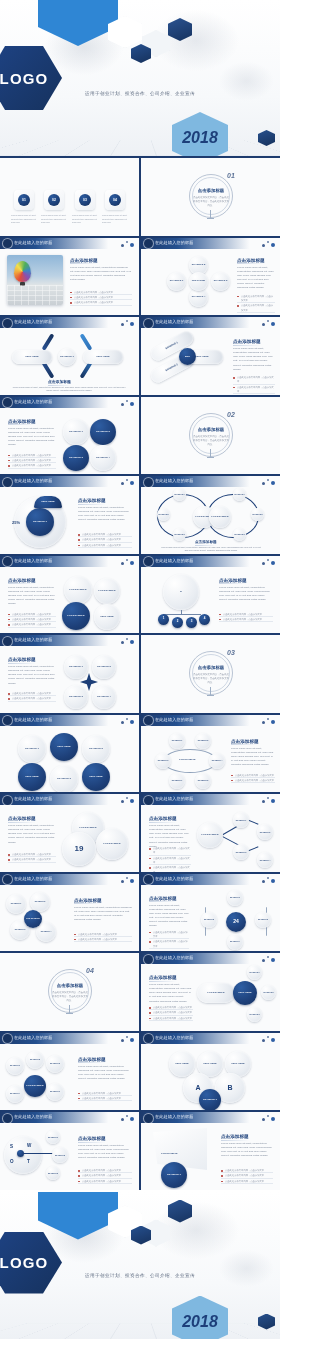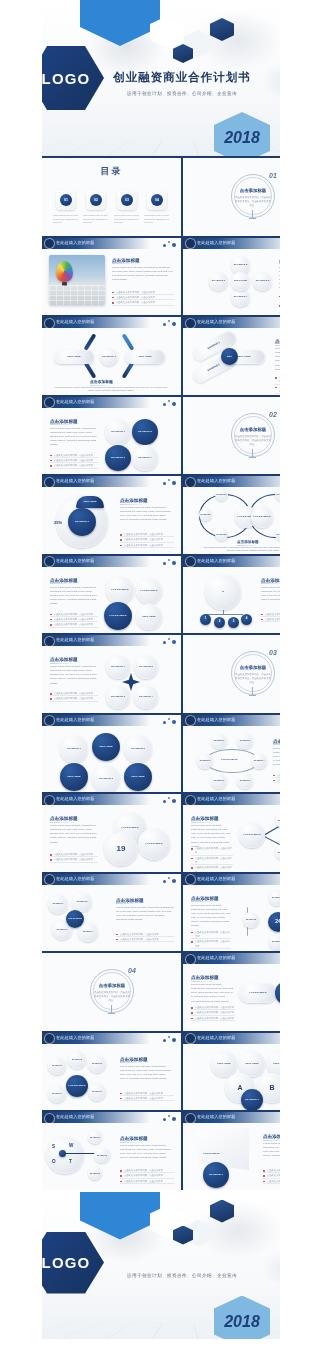--- a/index.html
+++ b/index.html
@@ -2,21 +2,21 @@
 <html><head>
 <meta charset="utf-8">
 <style>
   * { margin:0; padding:0; box-sizing:border-box; }
   html,body { width:280px; }
   body {
     width:280px; height:1362px;
     font-family:"Liberation Sans","DejaVu Sans",sans-serif;
     background:#ffffff; overflow:hidden; position:relative;
   }
-  .page { width:280px; height:1362px; position:relative; background:#fff;padding-left:42px; }
+  .page { width:280px; height:1362px; position:relative; background:#fff; }
 
   
   .cover { position:relative; width:280px; overflow:hidden; background:#fff; }
   .cover .coverbg{
     position:absolute; inset:0;
     background:
       radial-gradient(ellipse 20% 26% at 30% 30%, rgba(150,162,180,.26), transparent 70%),
       radial-gradient(ellipse 22% 28% at 70% 26%, rgba(150,162,180,.22), transparent 70%),
       radial-gradient(ellipse 14% 18% at 88% 52%, rgba(150,162,180,.18), transparent 70%),
       linear-gradient(180deg,#ffffff 0%,#f7f9fb 62%,#eef1f5 100%);
@@ -135,40 +135,36 @@
     <div class="hexv" style="left:38px;top:-30px;width:80px;height:76px;background:#2f86d4;"></div>
     <div class="hexv" style="left:108px;top:16px;width:34px;height:32px;background:#ffffff;box-shadow:0 1px 3px rgba(70,90,120,.18);"></div>
     <div class="hexv" style="left:142px;top:30px;width:28px;height:27px;background:#f2f5f8;box-shadow:0 1px 3px rgba(70,90,120,.14);"></div>
     <div class="hexv" style="left:168px;top:18px;width:24px;height:23px;background:linear-gradient(160deg,#2b5391,#16325e);"></div>
     <div class="hexv" style="left:131px;top:44px;width:20px;height:19px;background:linear-gradient(160deg,#26508f,#16315c);"></div>
 
     <div class="hex logo-badge" style="left:-14px;top:46px;width:76px;height:64px;background:linear-gradient(135deg,#1e4385,#16325e);font-size:15px;">
       <span>LOGO</span>
     </div>
 
-    <div class="cover-title" style="top:70px;font-size:11.5px;letter-spacing:1px;">
-      <span>创业融资商业合作计划书</span>
-    </div>
     <div class="cover-sub" style="top:91px;font-size:4.6px;letter-spacing:.4px;">
       <span>适用于创业计划、投资合作、公司介绍、企业宣传</span>
     </div>
 
     <div class="hexv year-badge" style="left:172px;top:112px;width:56px;height:52px;background:#7fb8e0;font-size:16px;">
       <span>2018</span>
     </div>
     <div class="hexv" style="left:258px;top:130px;width:17px;height:16px;background:linear-gradient(160deg,#27508d,#16315c);"></div>
   </div>
 
   <div class="grid" style="padding:2px 0 0 0;">
 
     <div class="grid-row">
       <div class="thumb">
         <div class="bgmap"></div>
           <div class="dots"></div>
-        <div class="catalog-title" style="top:7px;">目录</div>
         <div class="cat-card" style="left:14px;top:32px;">
           <b>01</b>
           </div>
         <div class="cat-cap" style="left:11px;top:56px;">Lorem ipsum dolor sit amet consectetuer adipiscing elit nam nibh.</div>
         <div class="cat-card" style="left:44px;top:32px;">
           <b>02</b>
           </div>
         <div class="cat-cap" style="left:41px;top:56px;">Lorem ipsum dolor sit amet consectetuer adipiscing elit nam nibh.</div>
         <div class="cat-card" style="left:75px;top:32px;">
           <b>03</b>

